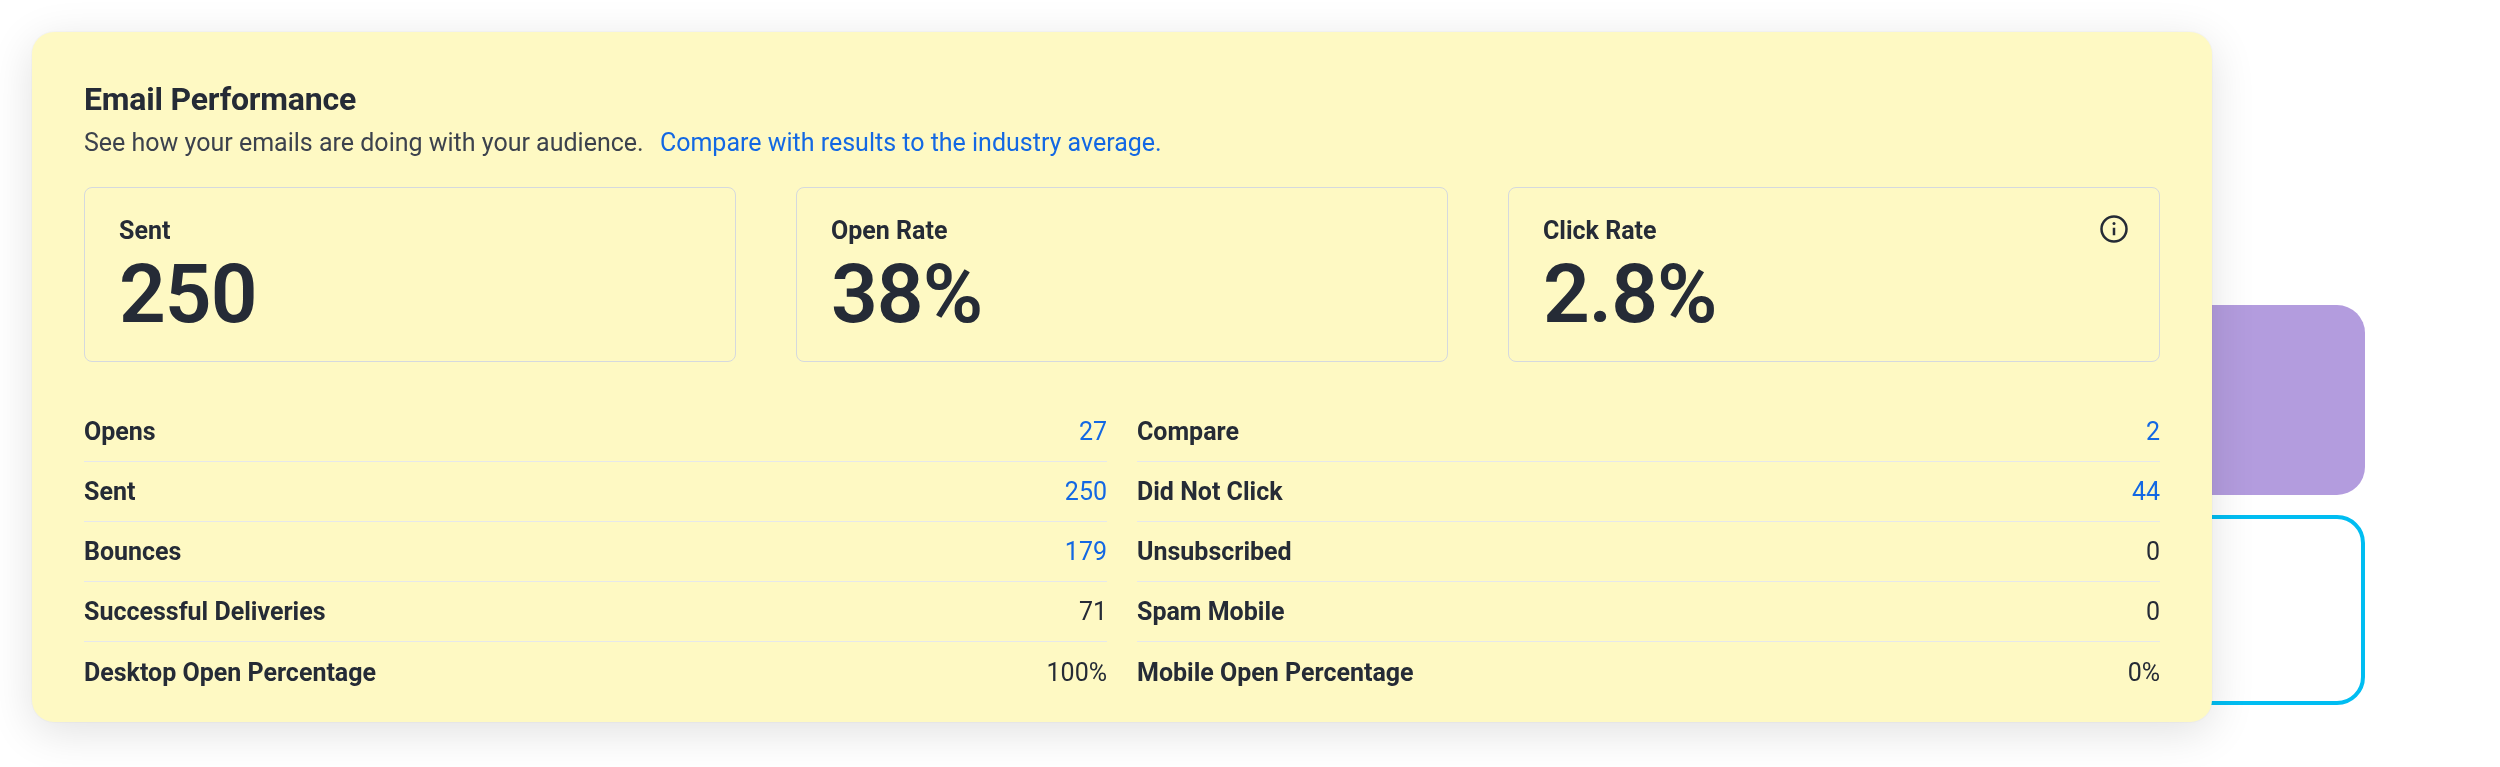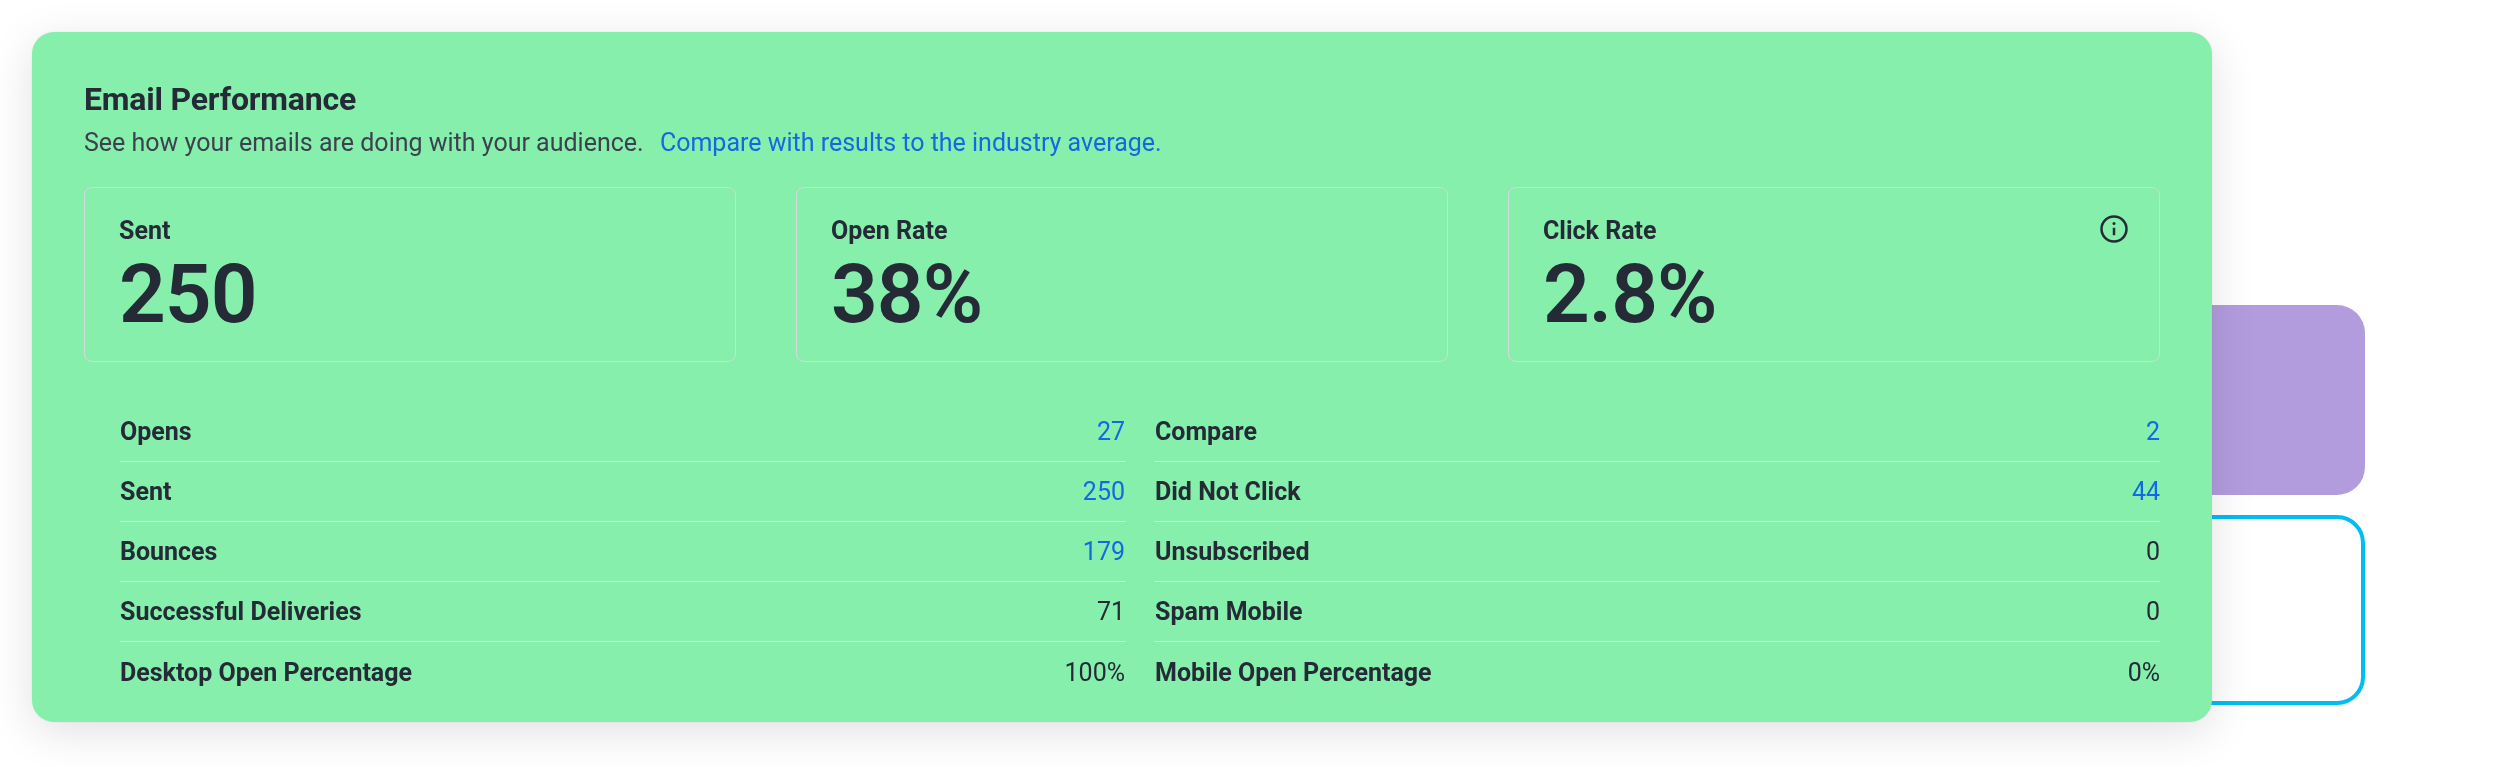--- a/index.html
+++ b/index.html
@@ -28,21 +28,21 @@
     .tile-3 { top: 515px; left: 0; width: 190px; height: 190px; background: #B39CDE; }
     .tile-4 { top: 305px; left: 210px; width: 195px; height: 190px; background: #B39CDE; }
     .tile-5 { top: 515px; left: 210px; width: 195px; height: 190px; background: #fff; border: 4px solid #00BDF2; }
 
     .panel {
       position: absolute;
       top: 32px;
       left: 32px;
       width: 2180px;
       height: 690px;
-      background: #86efac;
+      background: #fef9c3;
       border-radius: 22px;
       box-shadow: 0 10px 45px rgba(0,0,0,0.12), 0 0 0 1px rgba(0,0,0,0.02);
       padding: 48px 52px 38px;
       z-index: 2;
     }
     .panel-title {
       font-size: 32px;
       font-weight: 700;
       color: #252B36;
       letter-spacing: -0.2px;
@@ -88,21 +88,20 @@
       top: 26px;
       right: 30px;
       width: 30px;
       height: 30px;
     }
     .info-icon svg { width: 30px; height: 30px; }
 
     .stats {
       display: flex;
       gap: 30px;
-      margin-left: 36px;
     }
     .stat-col { flex: 1; }
     .stat-row {
       display: flex;
       justify-content: space-between;
       align-items: center;
       border-bottom: 1.5px solid #E6E8EA;
       height: 60px;
       font-size: 25px;
     }

